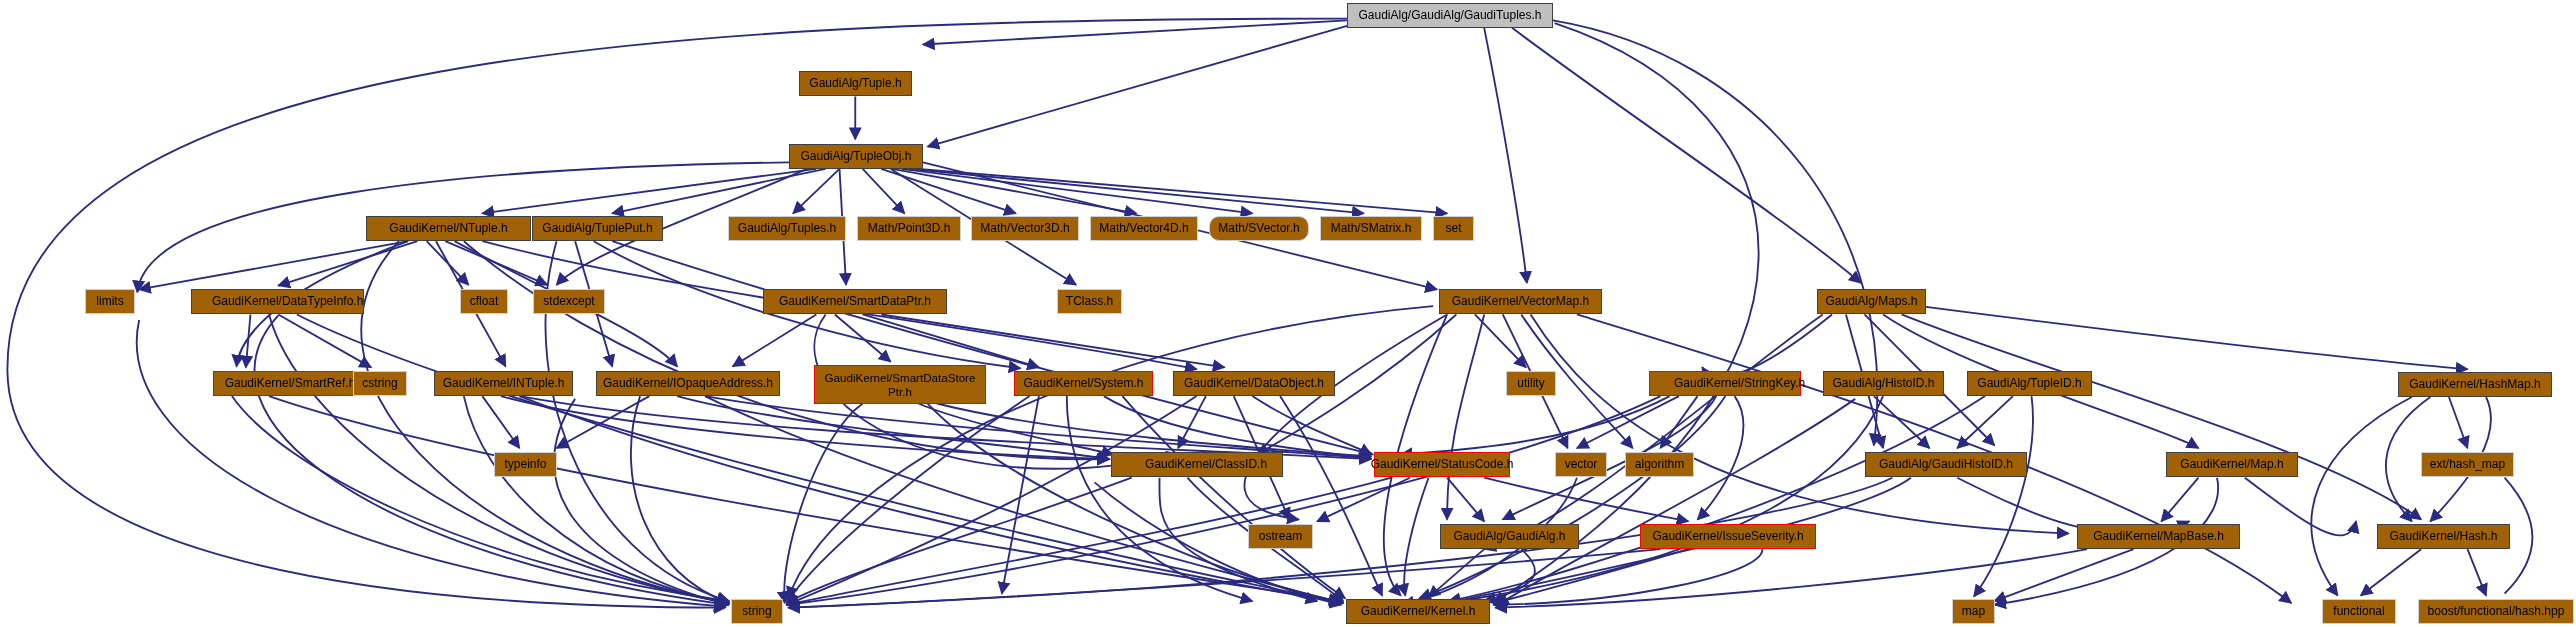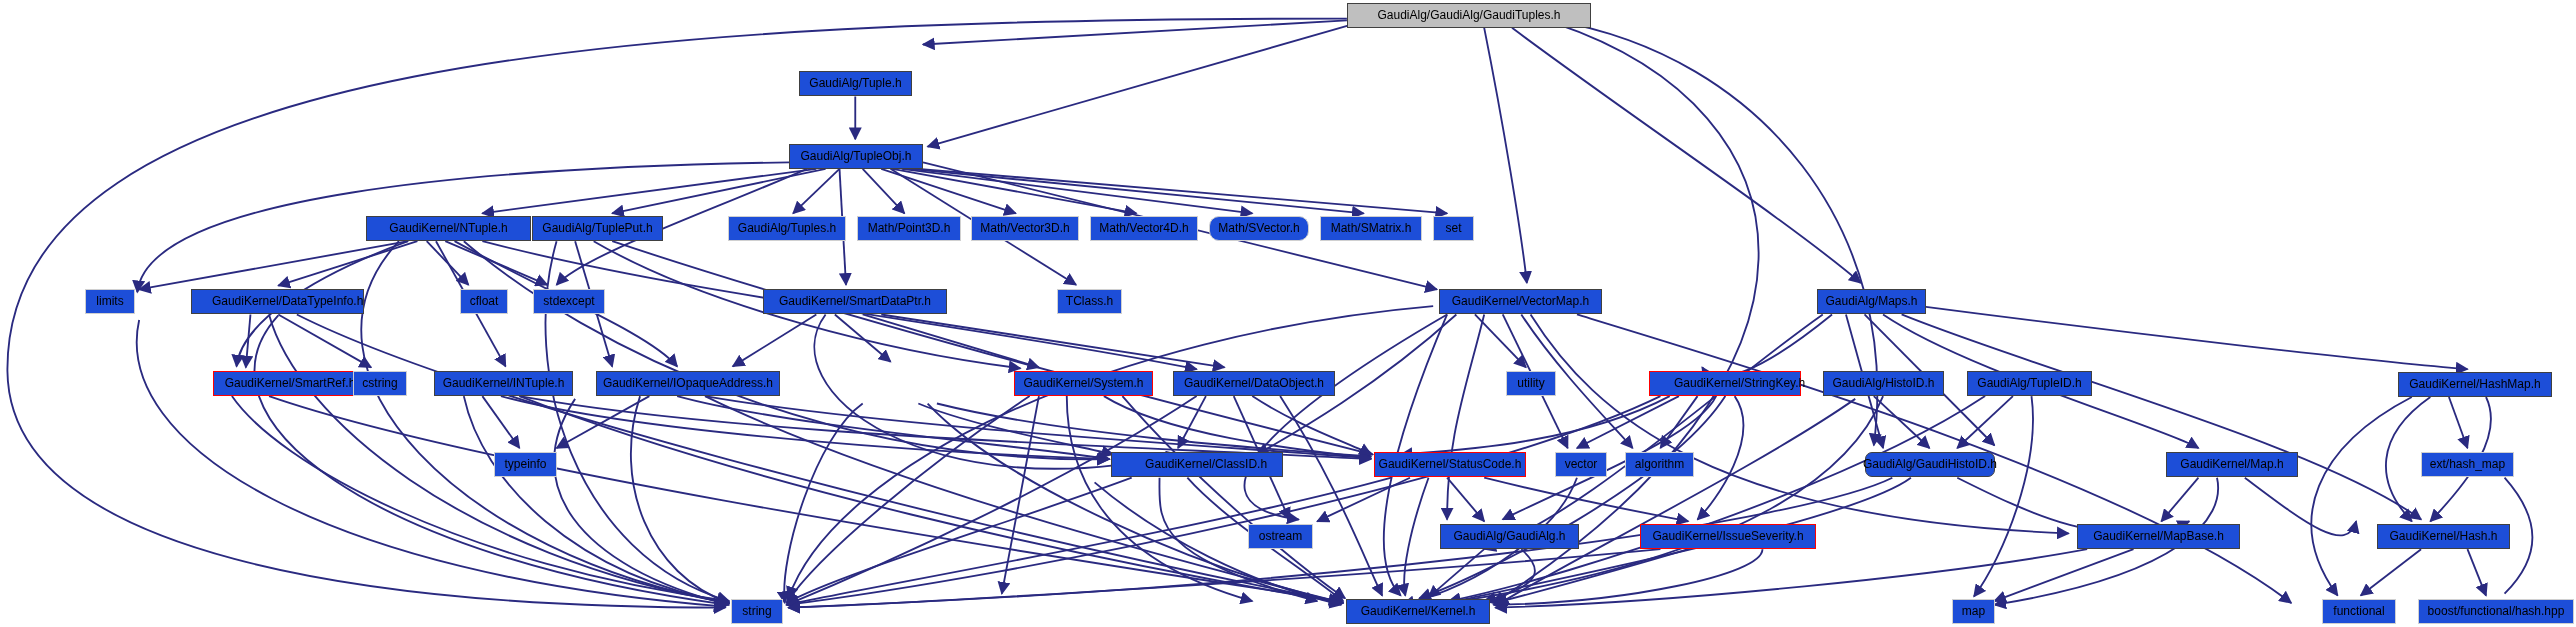--- a/index.html
+++ b/index.html
@@ -19,21 +19,21 @@
     pointer-events:none;
   }
   .node{
     position:absolute;
     box-sizing:border-box;
     display:flex;
     align-items:center;
     justify-content:center;
     text-align:center;
     color:#000000;
-    background:#1d4ed8;
+    background:#a16207;
     border:0.9px solid #c8c8c8;
     font-size:12px;
     line-height:1.08;
     white-space:pre-line;
     padding:0 2.8px;
     z-index:5;
   }
   
   .node.root{
     background:#bfbfbf;
@@ -237,21 +237,21 @@
       <path d="M300,340 C200,450 400,600 784,652"></path>
       <path d="M150,345 C120,480 350,620 782,654"></path>
       <path d="M620,430 C560,520 620,610 786,652"></path>
 
       <path d="M1180,520 C1250,580 1350,630 1446,652"></path>
       <path d="M1700,515 C1680,570 1600,630 1512,652"></path>
       <path d="M2000,430 C1900,500 1700,600 1614,652"></path>
     </g>
   </svg>
 
-  <div class="node root" style="left:1347px;top:2.8px;width:244px;height:25px;">GaudiAlg/GaudiAlg/GaudiTuples.h</div>
+  <div class="node root" style="left:1347px;top:2.8px;width:206px;height:25px;">GaudiAlg/GaudiAlg/GaudiTuples.h</div>
 
   <div class="node proj" style="left:799px;top:71px;width:113px;height:25px;">GaudiAlg/Tuple.h</div>
 
   <div class="node proj" style="left:789px;top:144px;width:134px;height:25px;">GaudiAlg/TupleObj.h</div>
 
   <div class="node proj" style="left:366px;top:216px;width:165px;height:25px;">GaudiKernel/NTuple.h</div>
 
   <div class="node proj" style="left:532px;top:216px;width:131px;height:25px;">GaudiAlg/TuplePut.h</div>
 
   <div class="node sys" style="left:728px;top:216px;width:118px;height:25px;">GaudiAlg/Tuples.h</div>
@@ -285,46 +285,48 @@
   <div class="node proj" style="left:1817px;top:289px;width:109px;height:25px;">GaudiAlg/Maps.h</div>
 
   <div class="node redbox" style="left:175px;top:371px;width:154px;height:25px;margin-left:38px;">GaudiKernel/SmartRef.h</div>
 
   <div class="node sys" style="left:353px;top:371px;width:54px;height:25px;">cstring</div>
 
   <div class="node proj" style="left:434px;top:371px;width:139px;height:25px;">GaudiKernel/INTuple.h</div>
 
   <div class="node proj" style="left:596px;top:371px;width:184px;height:25px;">GaudiKernel/IOpaqueAddress.h</div>
 
+  <div class="node redbox two-line" style="left:814px;top:365px;width:172px;height:39px;">GaudiKernel/SmartDataStore
+Ptr.h</div>
 
   <div class="node redbox" style="left:1014px;top:371px;width:139px;height:25px;">GaudiKernel/System.h</div>
 
   <div class="node proj" style="left:1173px;top:371px;width:162px;height:25px;">GaudiKernel/DataObject.h</div>
 
   <div class="node sys" style="left:1506px;top:371px;width:50px;height:25px;">utility</div>
 
   <div class="node redbox" style="left:1649px;top:371px;width:152px;height:25px;padding-left:32px;">GaudiKernel/StringKey.h</div>
 
   <div class="node proj" style="left:1823px;top:371px;width:121px;height:25px;">GaudiAlg/HistoID.h</div>
 
   <div class="node proj" style="left:1967px;top:371px;width:125px;height:25px;">GaudiAlg/TupleID.h</div>
 
   <div class="node proj" style="left:2398px;top:372px;width:154px;height:25px;">GaudiKernel/HashMap.h</div>
 
   <div class="node sys" style="left:494px;top:452px;width:63px;height:25px;">typeinfo</div>
 
   <div class="node proj" style="left:1111px;top:452px;width:172px;height:25px;padding-left:21px;">GaudiKernel/ClassID.h</div>
 
-  <div class="node redbox" style="left:1374px;top:452px;width:152px;height:25px;">GaudiKernel/StatusCode.h</div>
+  <div class="node redbox" style="left:1374px;top:452px;width:136px;height:25px;">GaudiKernel/StatusCode.h</div>
 
   <div class="node sys" style="left:1555px;top:452px;width:52px;height:25px;">vector</div>
 
   <div class="node sys" style="left:1625px;top:452px;width:69px;height:25px;">algorithm</div>
 
-  <div class="node proj" style="left:1865px;top:452px;width:130px;height:25px;border-radius:7px;">GaudiAlg/GaudiHistoID.h</div>
+  <div class="node proj" style="left:1865px;top:452px;width:162px;height:25px;">GaudiAlg/GaudiHistoID.h</div>
 
   <div class="node proj" style="left:2166px;top:452px;width:132px;height:25px;">GaudiKernel/Map.h</div>
 
   <div class="node sys" style="left:2421px;top:452px;width:93px;height:25px;">ext/hash_map</div>
 
   <div class="node sys" style="left:1248px;top:524px;width:65px;height:25px;">ostream</div>
 
   <div class="node proj" style="left:1440px;top:524px;width:139px;height:25px;">GaudiAlg/GaudiAlg.h</div>
 
   <div class="node redbox" style="left:1640px;top:524px;width:176px;height:25px;">GaudiKernel/IssueSeverity.h</div>

